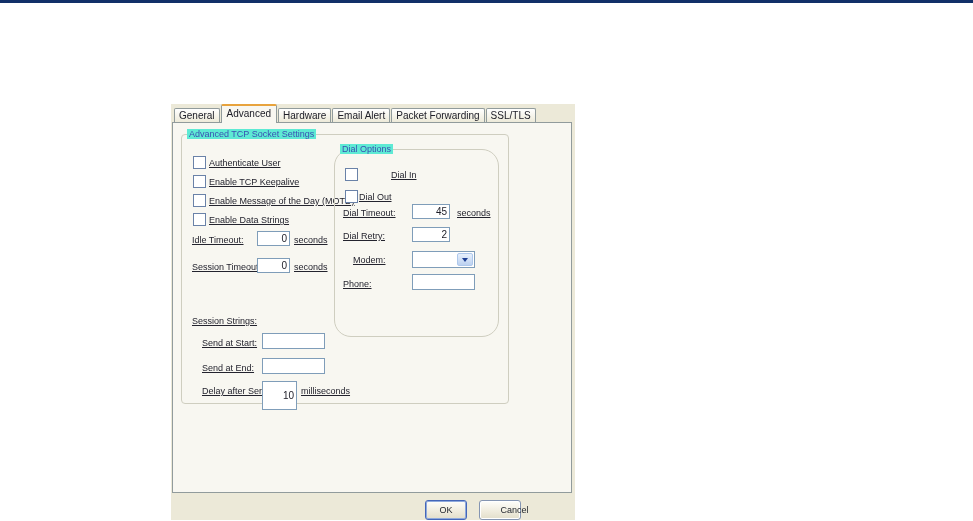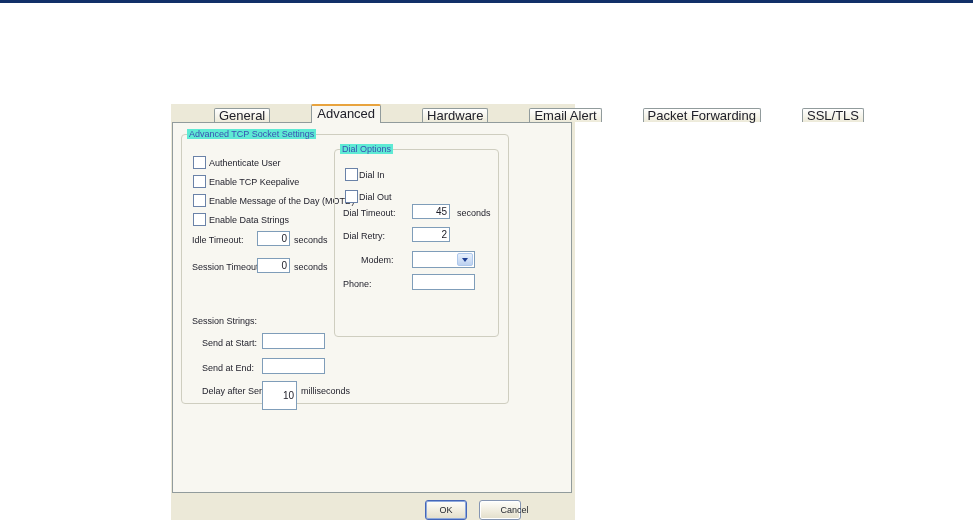--- a/index.html
+++ b/index.html
@@ -5,33 +5,33 @@
   html,body{margin:0;padding:0;background:#fff;}
   #screen{position:relative;width:973px;height:521px;background:#ffffff;overflow:hidden;
           font-family:"Liberation Sans",sans-serif;}
   .topline{position:absolute;left:0;top:0;width:973px;height:3px;background:#123068;}
 
   .dialog{position:absolute;left:171px;top:104px;width:404px;height:416px;background:#ECE9D8;}
 
   .tabstrip{position:absolute;left:3px;top:0;height:18px;display:flex;align-items:flex-end;z-index:2;}
   .tab{height:14px;margin-right:1px;padding:1px 4px 1px;background:linear-gradient(#FFFFFF,#EDEAD9);
        border:1px solid #919B9C;border-bottom:none;border-radius:2px 2px 0 0;
-       font-size:13px;line-height:10px;color:#20202a;display:flex;align-items:center;box-sizing:border-box;
-       cursor:default;white-space:nowrap;margin-left:40px;}
+       font-size:10px;line-height:10px;color:#20202a;display:flex;align-items:center;box-sizing:border-box;
+       cursor:default;white-space:nowrap;}
   .tab.selected{height:19px;margin-bottom:-1px;background:#F8F7F1;border-top:2px solid #E8A33D;
        padding:1px 5px 2px;z-index:3;position:relative;}
 
   .panel{position:absolute;left:1px;top:18px;width:400px;height:371px;background:#F8F7F1;
          border:1px solid #919B9C;box-sizing:border-box;z-index:1;}
 
   .grp{position:absolute;border:1px solid #CFCEC0;border-radius:4px;box-sizing:border-box;}
   .grp-title{position:absolute;top:-6px;left:5px;background:#5eead4;padding:0 2px;
          font-size:9px;line-height:10px;color:#3A50B2;white-space:nowrap;}
 
-  .lbl{position:absolute;font-size:9px;line-height:10px;color:#23232e;white-space:nowrap;}
+  .lbl{position:absolute;font-size:9px;line-height:10px;color:#23232e;white-space:nowrap;text-decoration:underline;}
   .cb{position:absolute;width:11px;height:11px;background:#fff;border:1px solid #6A82A8;box-sizing:content-box;cursor:default;}
   .txt{position:absolute;border:1px solid #7F9DB9;background:#fff;color:#1c1c26;
        font-family:"Liberation Sans",sans-serif;font-size:10px;padding:0 2px;box-sizing:border-box;outline:none;}
   .num{text-align:right;}
 
   .combo{position:absolute;background:#fff;border:1px solid #7F9DB9;box-sizing:border-box;}
   .combo-btn{position:absolute;top:1px;right:1px;bottom:1px;width:14px;
        background:linear-gradient(#E7F0FC,#BCD1F0);border:1px solid #AEC8EC;border-radius:2px;
        display:flex;align-items:center;justify-content:center;cursor:default;}
   .chev{width:0;height:0;border-left:3px solid transparent;border-right:3px solid transparent;
@@ -92,37 +92,37 @@
         <input class="txt" type="text" style="left: 80px; top: 198px; width: 63px; height: 16px;" value="">
 
         <span class="lbl" style="left:20px;top:228px;">Send at End:</span>
         <input class="txt" type="text" style="left: 80px; top: 223px; width: 63px; height: 16px;" value="">
 
         <span class="lbl" style="left:20px;top:251px;">Delay after Send:</span>
         <input class="txt num" type="text" style="left: 80px; top: 246px; width: 35px; height: 29px;" value="10">
         <span class="lbl" style="left:119px;top:251px;">milliseconds</span>
       </div>
 
-      <div class="grp" style="left:161px;top:26px;width:165px;height:188px;">
+      <div class="grp" style="left:161px;top:26px;width:165px;height:188px;border-radius:17px;">
         <span class="grp-title">Dial Options</span>
 
         <div class="cb" style="left:10px;top:18px;"></div>
-        <span class="lbl" style="left:24px;top:20px;">Dial In</span>
+        <span class="lbl" style="left:24px;top:20px;padding-left:32px;">Dial In</span>
 
         <div class="cb" style="left:10px;top:40px;"></div>
         <span class="lbl" style="left:24px;top:42px;">Dial Out</span>
 
         <span class="lbl" style="left:8px;top:58px;">Dial Timeout:</span>
         <input class="txt num" type="text" style="left: 77px; top: 54px; width: 38px; height: 15px;" value="45">
         <span class="lbl" style="left:122px;top:58px;">seconds</span>
 
         <span class="lbl" style="left:8px;top:81px;">Dial Retry:</span>
         <input class="txt num" type="text" style="left: 77px; top: 77px; width: 38px; height: 15px;" value="2">
 
-        <span class="lbl" style="left:16px;top:105px;padding-left:10px;">Modem:</span>
+        <span class="lbl" style="left:8px;top:105px;padding-left:10px;">Modem:</span>
         <div class="combo" style="left:77px;top:101px;width:63px;height:17px;">
           <span class="lbl" style="left:3px;top:3px;"></span>
           <span class="combo-btn">
             <span class="chev"></span>
           </span>
         </div>
 
         <span class="lbl" style="left:8px;top:129px;">Phone:</span>
         <input class="txt" type="text" style="left: 77px; top: 124px; width: 63px; height: 16px;" value="">
       </div>

